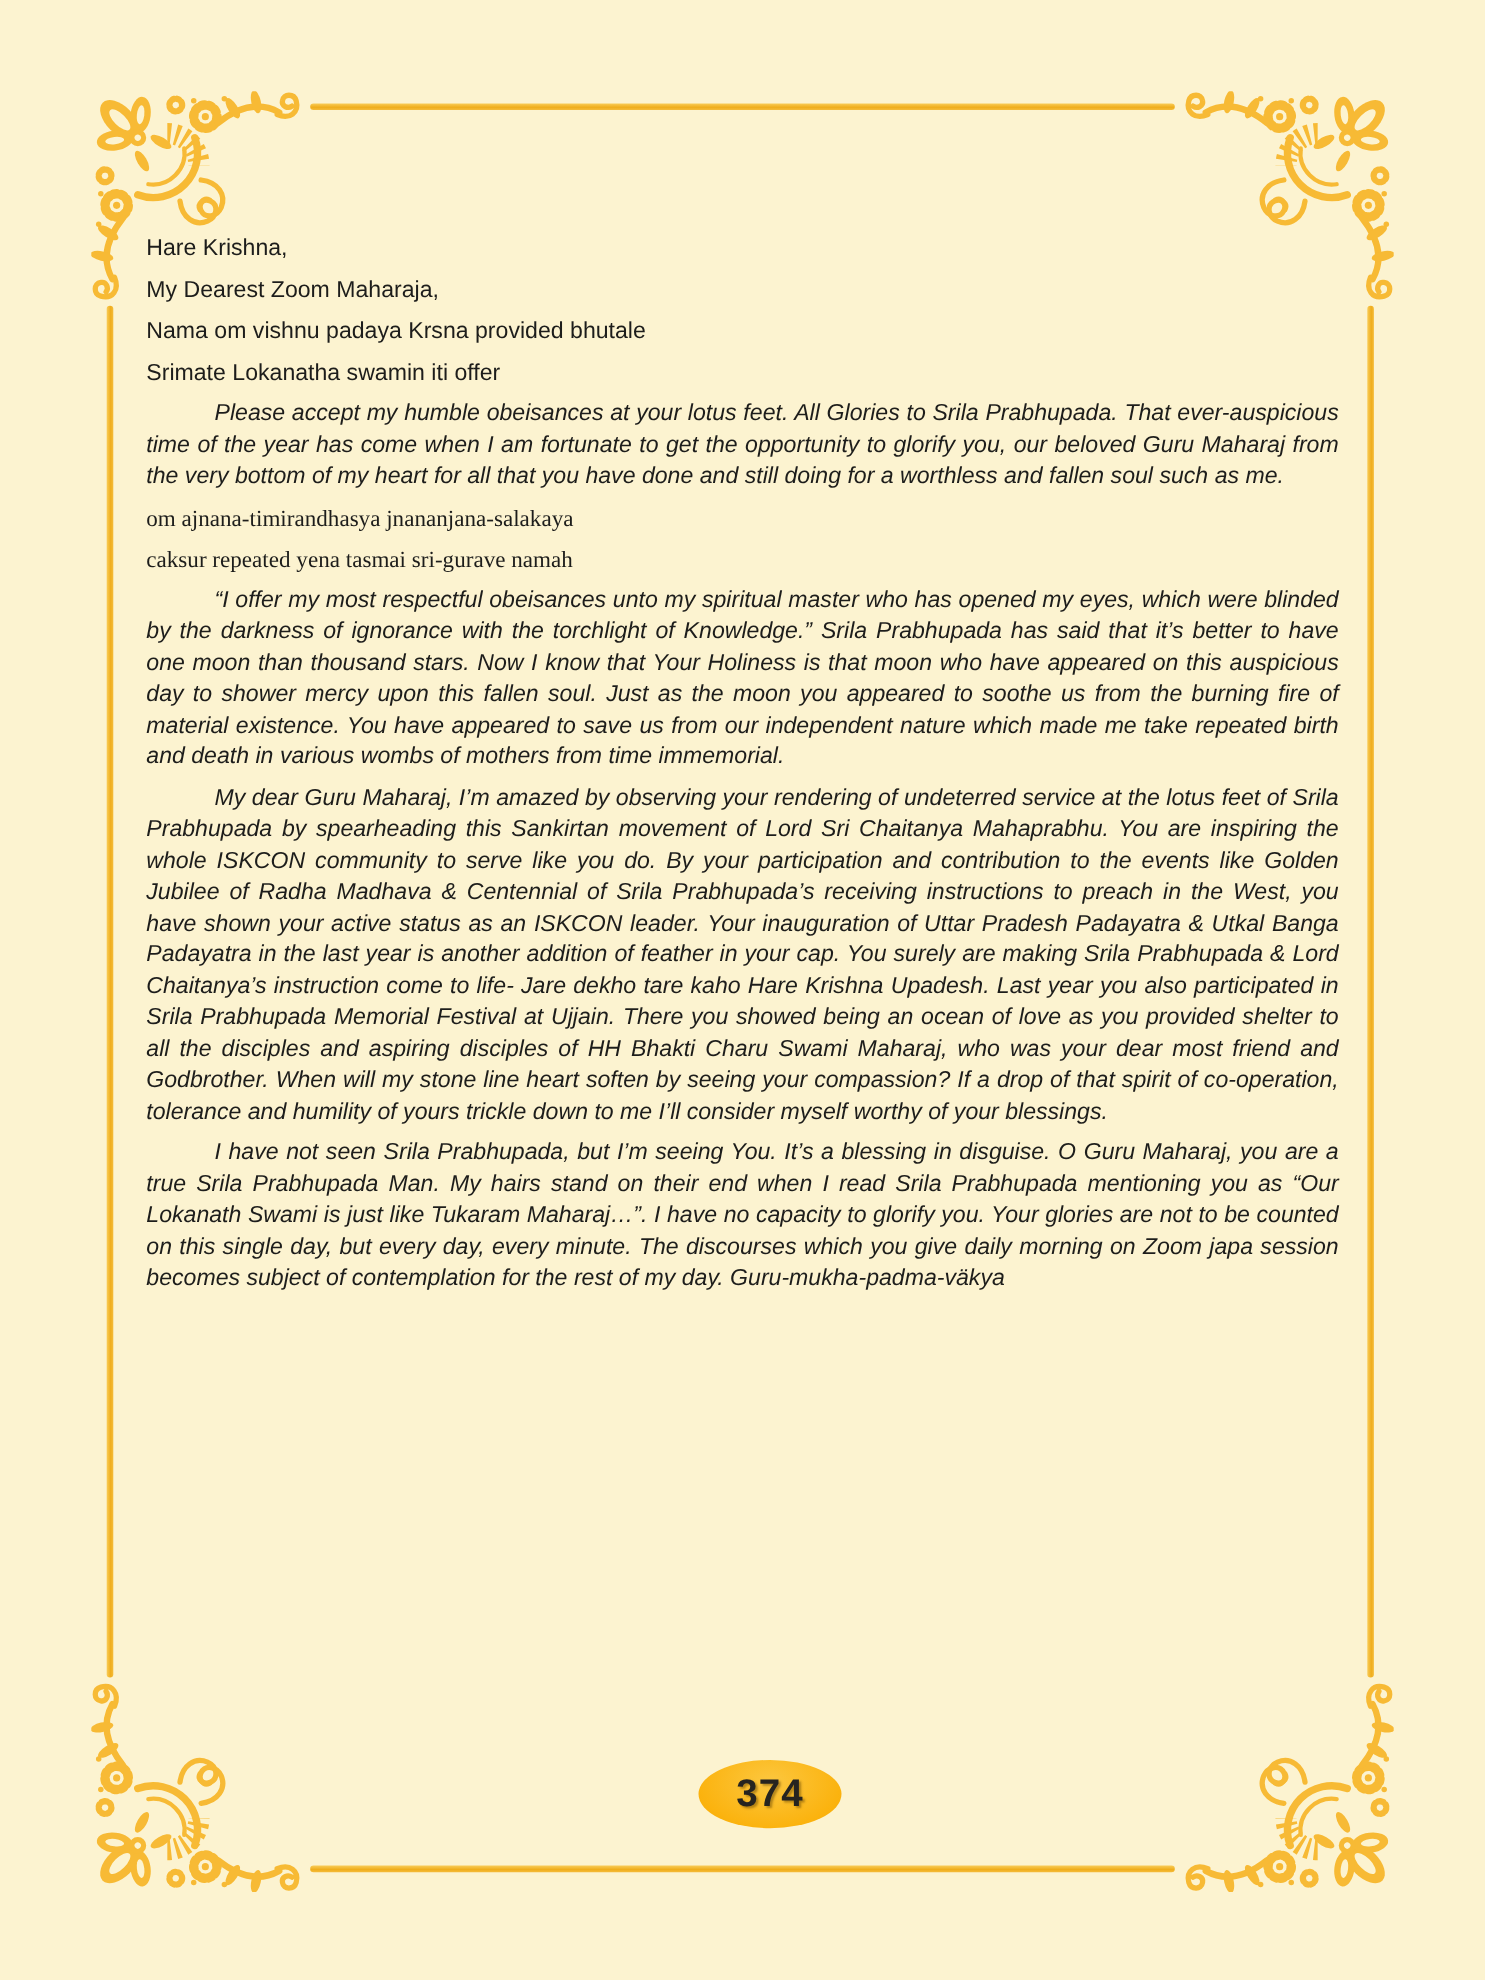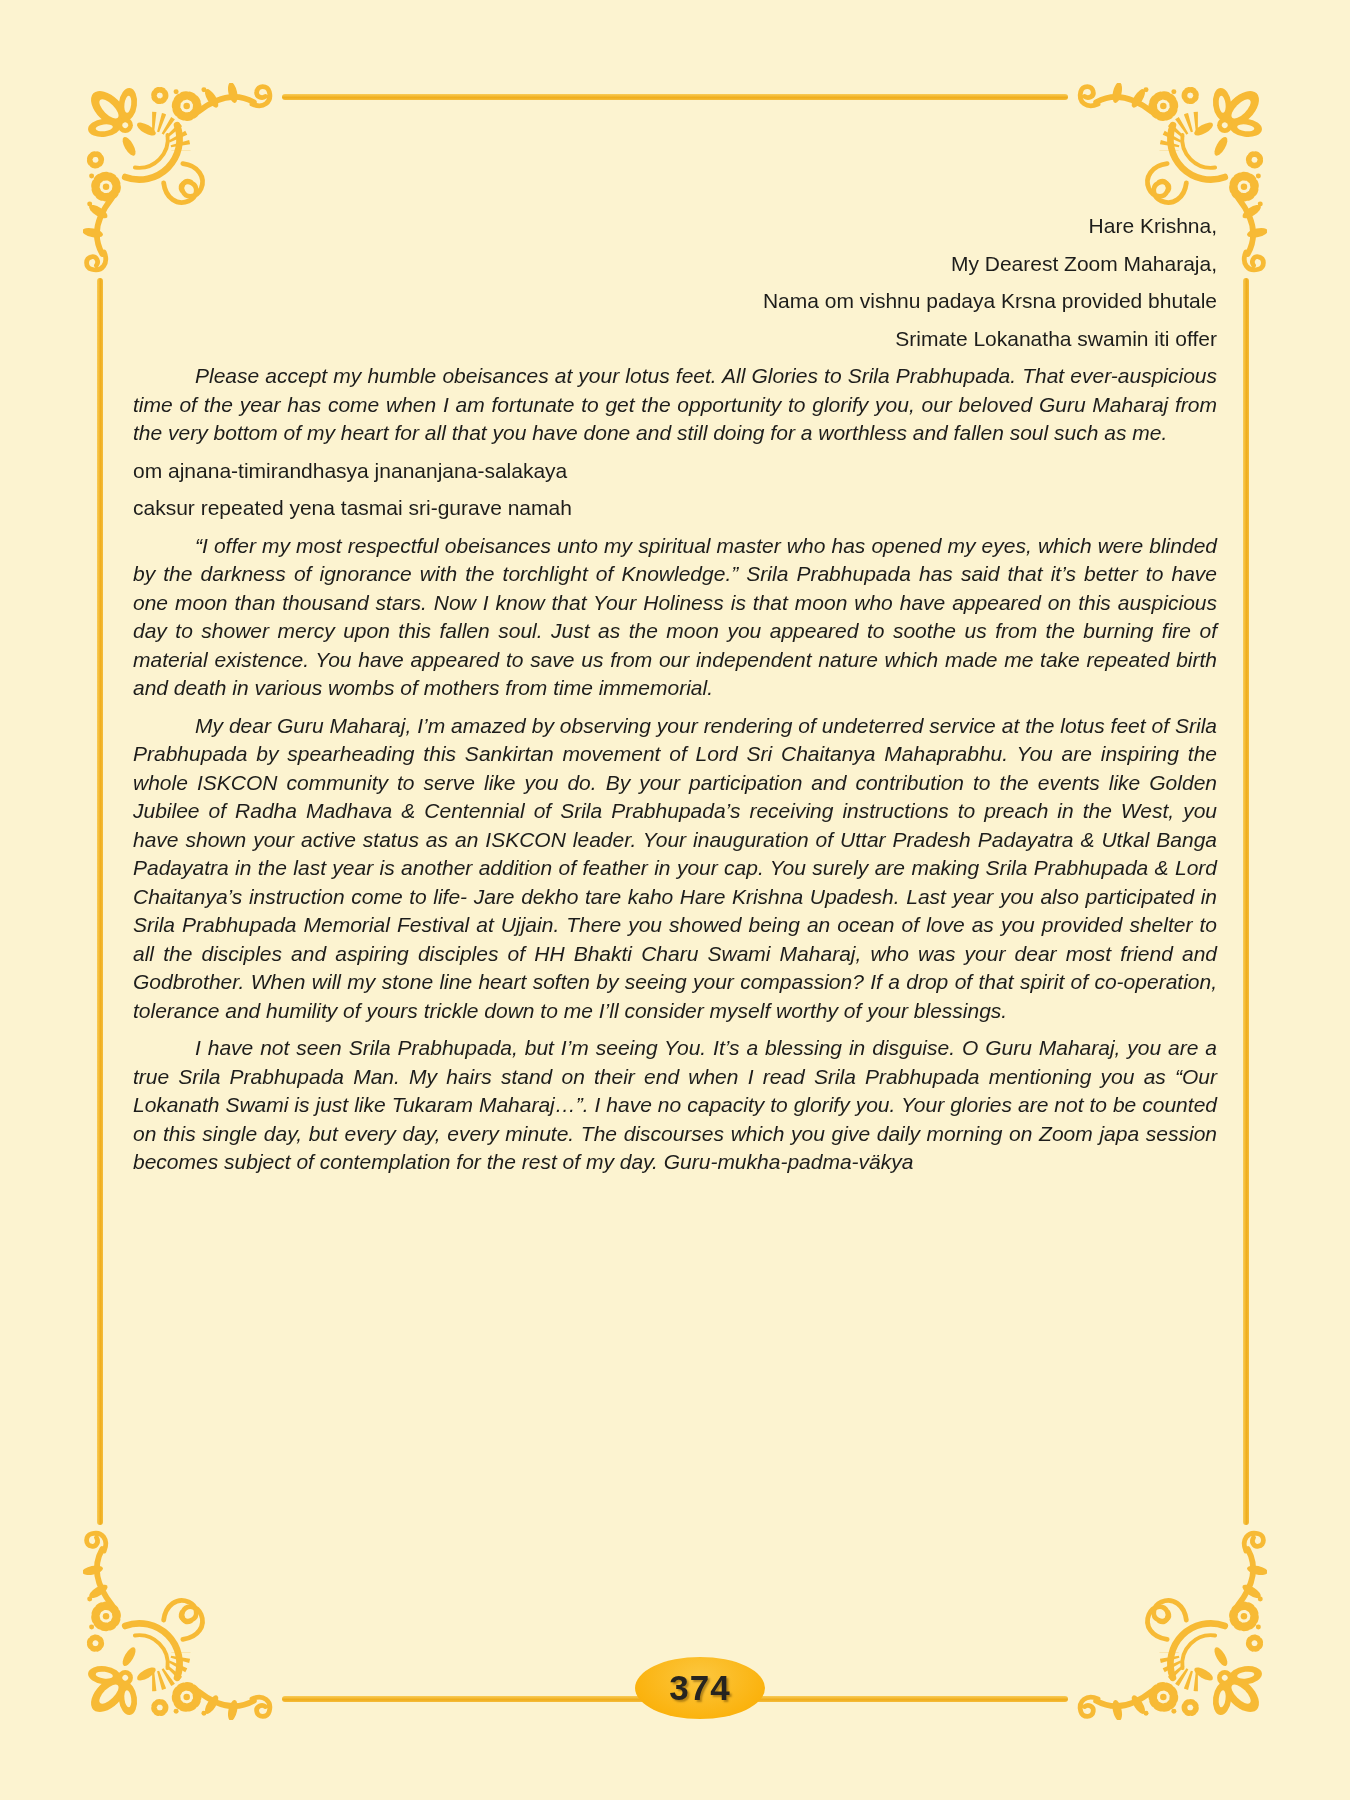--- a/index.html
+++ b/index.html
@@ -30,28 +30,28 @@
   .bgf{fill:#FCF3D0;}
   .gs{stroke:#F7BA35;fill:none;stroke-linecap:round;}
   .w4{stroke-width:4px;} .w5{stroke-width:5px;} .w6{stroke-width:6px;} .w7{stroke-width:7px;}
 
   
   .content{
     position:absolute;left:133px;top:212px;width:1084px;
     color:#1d1d1b;font-size:21px;line-height:28.5px;
   }
   .content p{margin:0 0 9px 0;}
-  .salut{text-align:right;}
+  .salut{text-align:left;}
   .para{text-align:justify;}
   .para.indent{text-indent:62px;font-style:italic;}
-  .para.verse{text-align:left;}
+  .para.verse{text-align:left;font-family:Liberation Serif, serif;}
 
   
   .page-badge{
-    position:absolute;left:635px;top:1657px;width:130px;height:62px;
+    position:absolute;left:635px;top:1600px;width:130px;height:62px;
     border-radius:50%;
     background:radial-gradient(ellipse at 50% 32%,#FCC73F 0%,#FBB30F 70%,#F6A905 100%);
     display:flex;align-items:center;justify-content:center;
   }
   .page-badge span{
     font-size:35px;font-weight:bold;color:#262420;
     text-shadow:2px 2px 2px rgba(90,60,0,.45);
     letter-spacing:1px;
   }
 </style>

